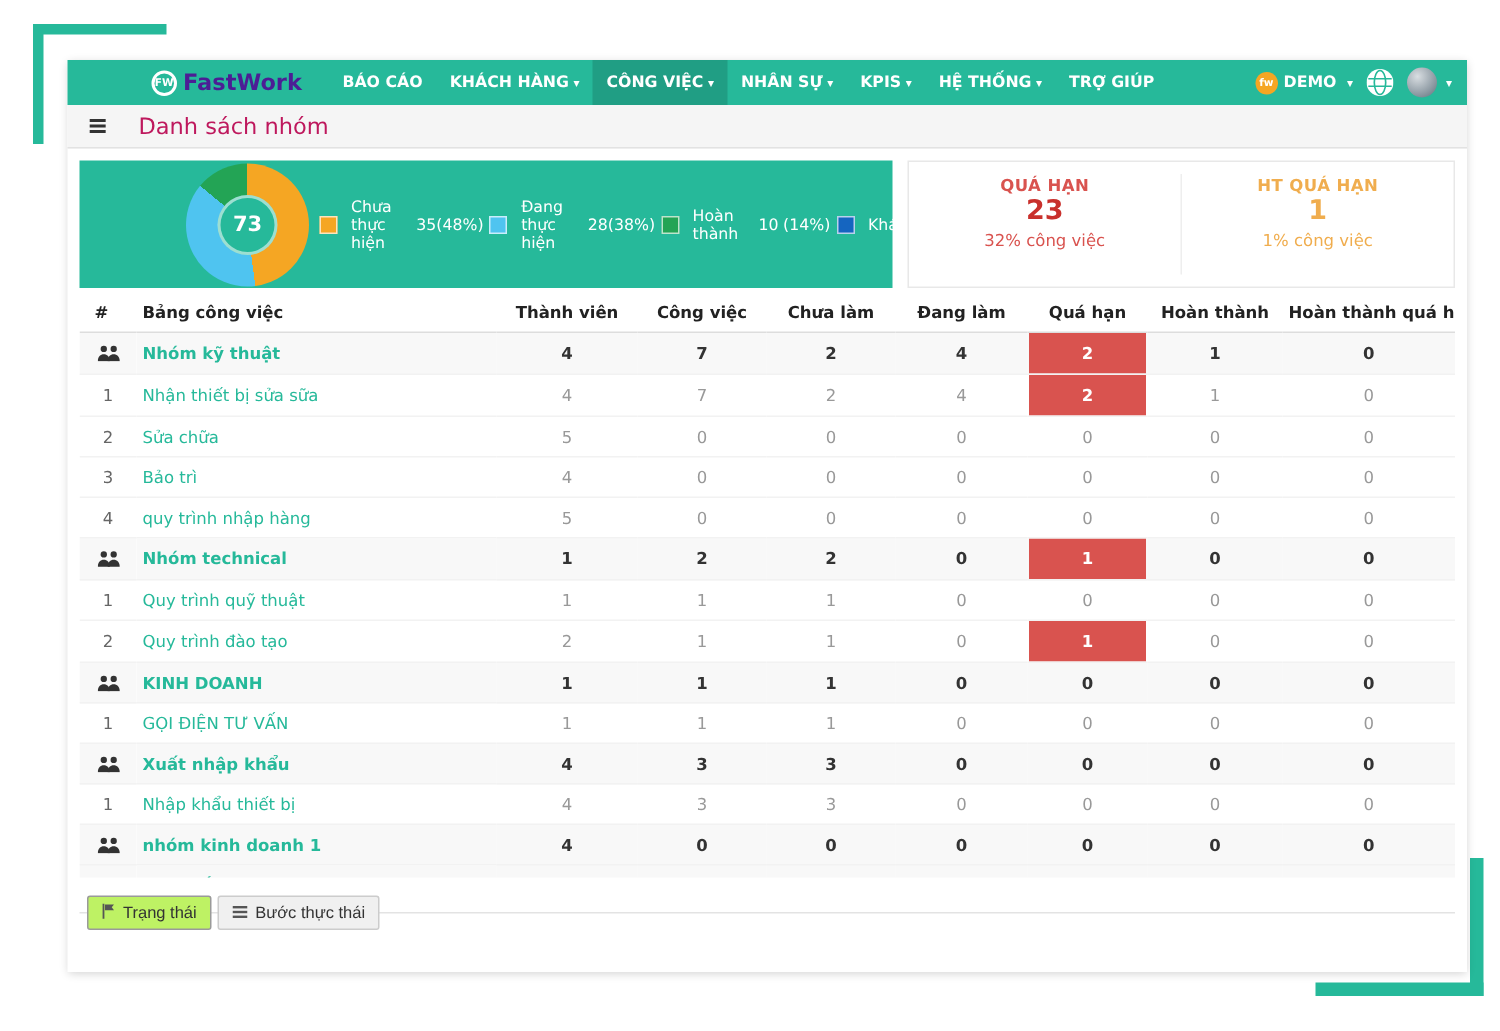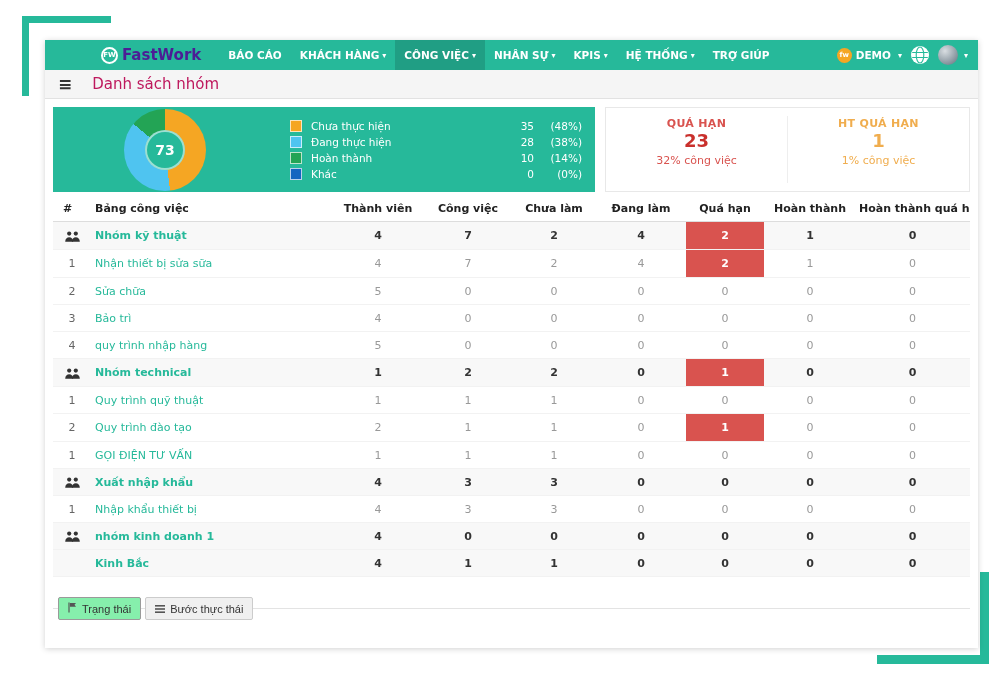--- a/index.html
+++ b/index.html
@@ -38,21 +38,21 @@
   .page-title { margin-left:20px; font-size:15px; color:#be185d; }
   
   .content { padding:6px 8px 0; }
   .top-row { display:flex; gap:10px; height:85px; margin-top:2px; }
   .chart-panel { width:542px; background:#26b99a; display:flex; align-items:center; padding:0 8px; }
   .donut { width:82px; height:82px; border-radius:50%; margin-left:63px; position:relative; flex-shrink:0; }
   .donut-hole { position:absolute; left:50%; top:50%; transform:translate(-50%,-50%);
     width:40px; height:40px; border-radius:50%; background:#26b99a;
     border:2px solid rgba(255,255,255,0.55); color:#fff; font-size:14px; font-weight:bold;
     display:flex; align-items:center; justify-content:center; }
-  .legend { margin-left:84px; width:292px; display:flex; flex-direction:column; justify-content:center; gap:4px; }
+  .legend { margin-left:84px; width:292px; display:flex; flex-direction:row; justify-content:center; gap:4px; }
   .legend-row { display:flex; align-items:center; font-size:10.5px; color:#fff; }
   .swatch { width:12px; height:12px; border:1px solid rgba(255,255,255,0.7); flex-shrink:0; }
   .legend-label { margin-left:9px; }
   .legend-val { margin-left:auto; text-align:center; }
   .legend-pct { width:48px; text-align:right; }
   .stats-card { flex:1; background:#fff; border:1px solid #e8e8e8; display:flex; align-items:stretch; }
   .stat { flex:1; text-align:center; padding-top:9px; }
   .stat-label { font-size:11px; font-weight:bold; letter-spacing:0.3px; }
   .stat-value { font-size:18px; font-weight:bold; margin-top:1px; line-height:1.1; }
   .stat-caption { font-size:11px; margin-top:3px; }
@@ -73,21 +73,21 @@
   td.overdue-cell { padding:0; }
   .red-cell { width:78px; height:27px; margin:0 auto; background:#d9534f; color:#fff;
     line-height:27px; font-weight:bold; }
   .users-icon svg { vertical-align:middle; }
   
   .footer-row { position:relative; margin-top:12px; height:24px; }
   .footer-line { position:absolute; left:0; right:0; top:11px; border-top:1px solid #e3e3e3; }
   .footer-buttons { position:absolute; left:5px; top:0; display:flex; gap:4px; }
   .btn { display:inline-flex; align-items:center; gap:5px; font-size:11px; padding:0 9px;
     height:23px; border:1px solid #ccc; background:#f0f0f0; color:#333; border-radius:2px; cursor:pointer; }
-  .btn.active { background:#86efac; border-color:#9a9a9a; }
+  .btn.active { background:#bef264; border-color:#9a9a9a; }
 </style>
 </head>
 <body>
 
 <div class="frame-tl"></div>
 <div class="frame-br"></div>
 
 <div class="card">
 
   <div class="navbar">
@@ -324,20 +324,36 @@
               <td>2</td>
               <td>1</td>
               <td>1</td>
               <td>0</td>
               <td class="overdue-cell">
                 <div class="red-cell">1</div>
               </td>
               <td>0</td>
               <td>0</td>
             </tr>
+            <tr class="group">
+              <td class="idx"><span class="users-icon"><svg width="15" height="11" viewBox="0 0 15 11" fill="#333">
+                    <circle cx="4.2" cy="2.6" r="2.1"></circle>
+                    <circle cx="10.8" cy="2.6" r="2.1"></circle>
+                    <path d="M0.2 10.8c0-3 1.8-4.6 4-4.6s4 1.6 4 4.6z"></path>
+                    <path d="M6.8 10.8c0-3 1.8-4.6 4-4.6s4 1.6 4 4.6z"></path>
+                  </svg></span></td>
+              <td class="name-cell"><span class="board-link">KINH DOANH</span></td>
+              <td>1</td>
+              <td>1</td>
+              <td>1</td>
+              <td>0</td>
+              <td class="overdue-cell">0</td>
+              <td>0</td>
+              <td>0</td>
+            </tr>
             <tr class="item">
               <td class="idx">1</td>
               <td class="name-cell"><span class="board-link">GỌI ĐIỆN TƯ VẤN</span></td>
               <td>1</td>
               <td>1</td>
               <td>1</td>
               <td>0</td>
               <td class="overdue-cell">0</td>
               <td>0</td>
               <td>0</td>

